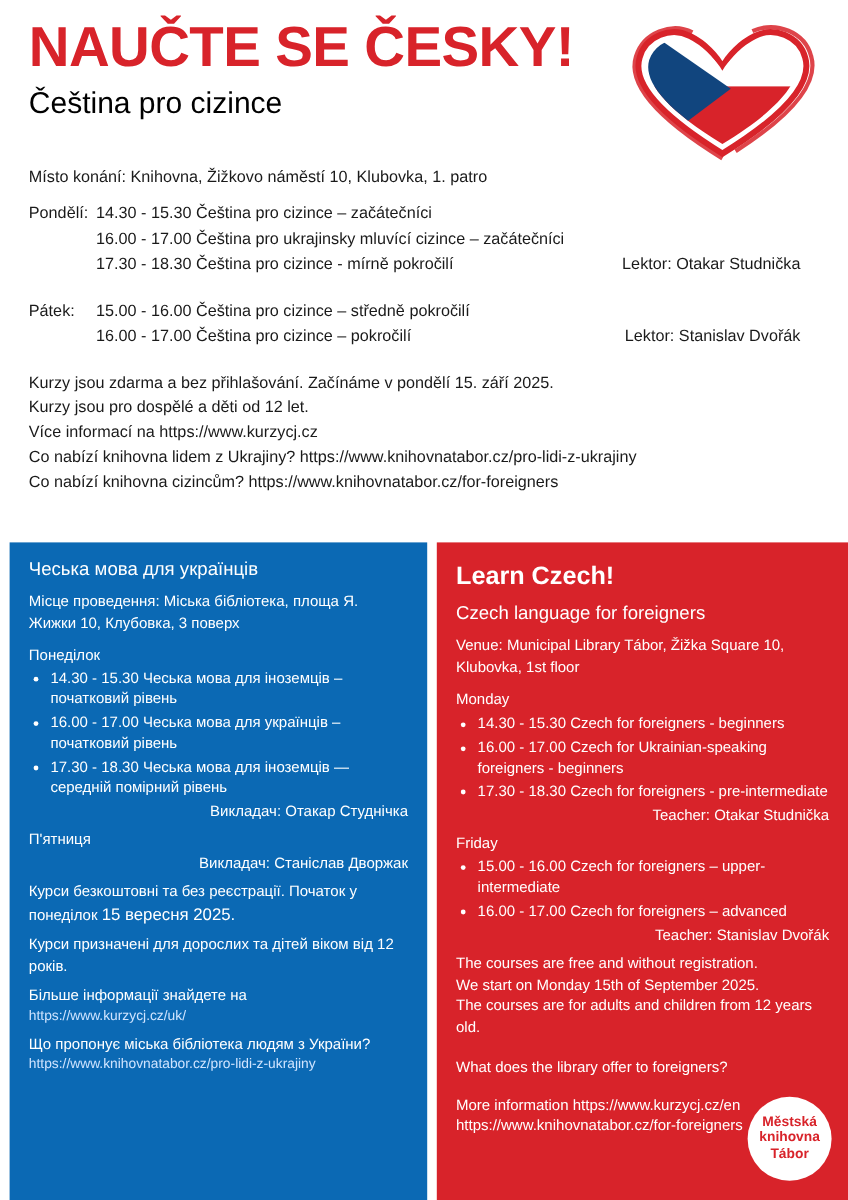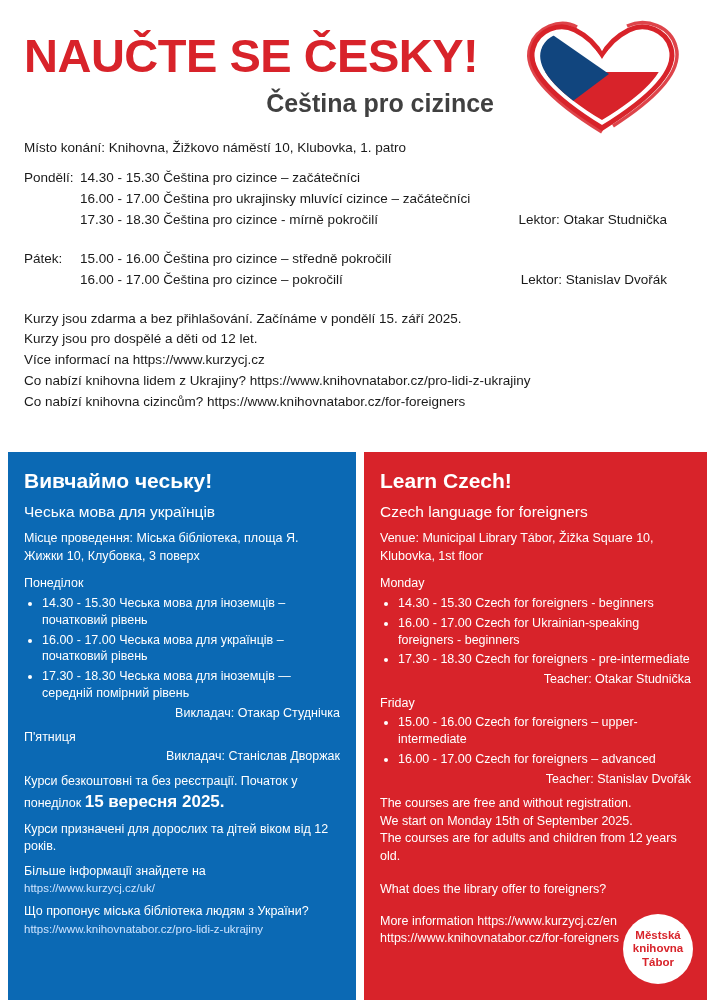--- a/index.html
+++ b/index.html
@@ -17,38 +17,38 @@
   }
   .page {
     position: relative;
     width: 707px;
     height: 1000px;
   }
 
   
   .header {
     position: relative;
-    padding: 32px 24px 0 24px;
+    padding: 15px 24px 0 24px;
     height: 130px;
     box-sizing: border-box;
   }
   .main-title {
     font-size: 47px;
     font-weight: bold;
     color: #d8232a;
     letter-spacing: -0.5px;
     line-height: 1.0;
     margin: 0;
     white-space: nowrap;
   }
   .subtitle {
     font-size: 25px;
-    font-weight: bold;
-    color: #404040;
-    text-align: right;
+    font-weight: normal;
+    color: #000000;
+    text-align: left;
     margin: 10px 0 0 0;
     width: 470px;
   }
 
   
   .heart-logo {
     position: absolute;
     right: 20px;
     top: 16px;
     width: 170px;
@@ -132,21 +132,21 @@
   }
   .panel .para {
     margin: 7px 0 0 0;
     line-height: 1.4;
   }
   .link-ua {
     color: #cfe4ff;
     font-size: 11.5px;
     word-break: break-all;
   }
-  .small-date { font-size: 17px; font-weight: bold; }
+  .small-date { font-size: 14px; }
 
   
   .lib-badge {
     position: absolute;
     right: 14px;
     bottom: 16px;
     width: 70px;
     height: 70px;
     border-radius: 50%;
     background: #ffffff;
@@ -218,21 +218,20 @@
     <div class="line">Kurzy jsou zdarma a bez přihlašování. Začínáme v pondělí 15. září 2025.</div>
     <div class="line">Kurzy jsou pro dospělé a děti od 12 let.</div>
     <div class="line">Více informací na https://www.kurzycj.cz</div>
     <div class="line">Co nabízí knihovna lidem z Ukrajiny? https://www.knihovnatabor.cz/pro-lidi-z-ukrajiny</div>
     <div class="line">Co nabízí knihovna cizincům? https://www.knihovnatabor.cz/for-foreigners</div>
   </div>
 
   <div class="panels">
 
     <div class="panel panel-ua">
-      <h2>Вивчаймо чеську!</h2>
       <h3>Чеська мова для українців</h3>
       <div class="venue">Місце проведення: Міська бібліотека, площа Я. Жижки 10, Клубовка, 3 поверх</div>
 
       <div class="dayhead">Понеділок</div>
       <ul>
         <li>14.30 - 15.30 Чеська мова для іноземців – початковий рівень</li>
         <li>16.00 - 17.00 Чеська мова для українців – початковий рівень</li>
         <li>17.30 - 18.30 Чеська мова для іноземців — середній помірний рівень</li>
       </ul>
       <div class="teacher">Викладач: Отакар Студнічка</div>

